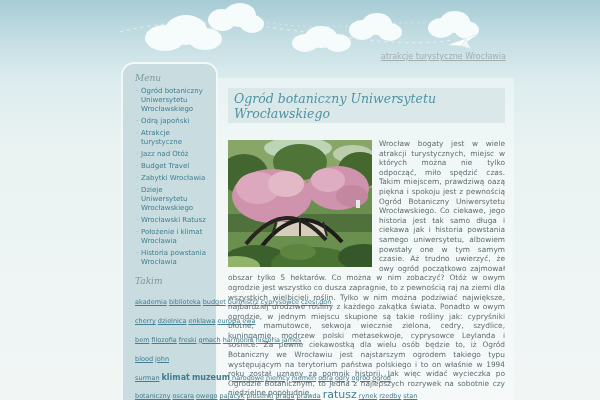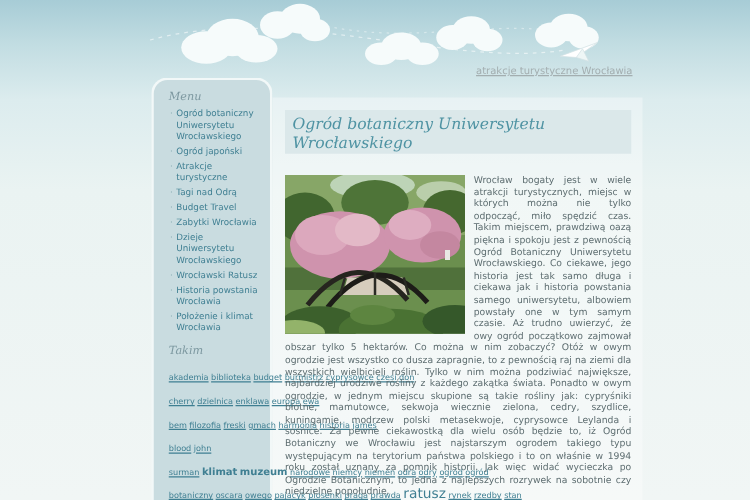--- a/index.html
+++ b/index.html
@@ -73,29 +73,29 @@
 
 <div class="site-header">
   <div class="site-subtitle">atrakcje turystyczne Wrocławia</div>
 </div>
 
 <div class="sidebar">
   <div class="section-title">Menu</div>
   <ul class="menu-list">
 
   <li>Ogród botaniczny Uniwersytetu Wrocławskiego</li>
-      <li>Ogród japoński</li>
+      <li>Odrą japoński</li>
       <li>Atrakcje turystyczne</li>
-      <li>Tagi nad Odrą</li>
+      <li>Jazz nad Otóż</li>
       <li>Budget Travel</li>
       <li>Zabytki Wrocławia</li>
       <li>Dzieje Uniwersytetu Wrocławskiego</li>
       <li>Wrocławski Ratusz</li>
+      <li>Położenie i klimat Wrocławia</li>
       <li>Historia powstania Wrocławia</li>
-      <li>Położenie i klimat Wrocławia</li>
     </ul>
 
   <div class="section-title">Takim</div>
   <div class="tag-cloud">
     
   <span class="tag ts1">akademia</span><span class="tag ts1">biblioteka</span><span class="tag ts1">budget</span><span class="tag ts1">burmistrz</span><span class="tag ts1">cyprysowce</span><span class="tag ts1">czesi</span><span class="tag ts1">don cherry</span><span class="tag ts1">dzielnica</span><span class="tag ts1">enklawa</span><span class="tag ts1">europa</span><span class="tag ts1">ewa bem</span><span class="tag ts1">filozofia</span><span class="tag ts1">freski</span><span class="tag ts1">gmach</span><span class="tag ts1">harmonia</span><span class="tag ts1">historia</span><span class="tag ts1">james blood</span><span class="tag ts1">john surman</span><span class="tag ts2">klimat</span><span class="tag ts2">muzeum</span><span class="tag ts1">narodowe</span><span class="tag ts1">niemcy</span><span class="tag ts1">niemen</span><span class="tag ts1">odra</span><span class="tag ts1">odry</span><span class="tag ts1">ogród</span><span class="tag ts1">ogród botaniczny</span><span class="tag ts1">oscara</span><span class="tag ts1">owego</span><span class="tag ts1">pajacyk</span><span class="tag ts1">piosenki</span><span class="tag ts1">praga</span><span class="tag ts1">prawda</span><span class="tag ts3">ratusz</span><span class="tag ts1">rynek</span><span class="tag ts1">rzedby</span><span class="tag ts1">stan getz</span></div>
 
 </div>
 
 <div class="main">

